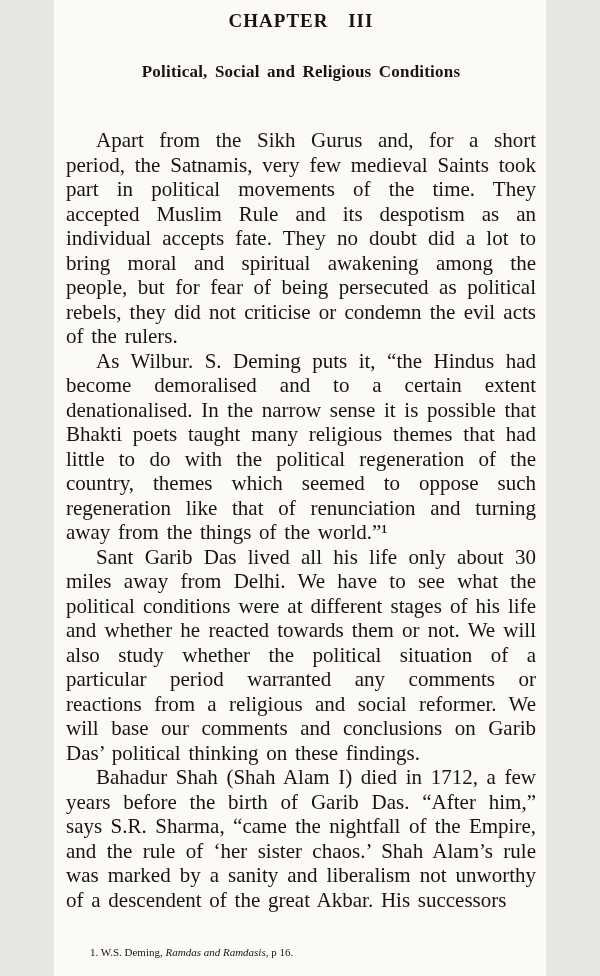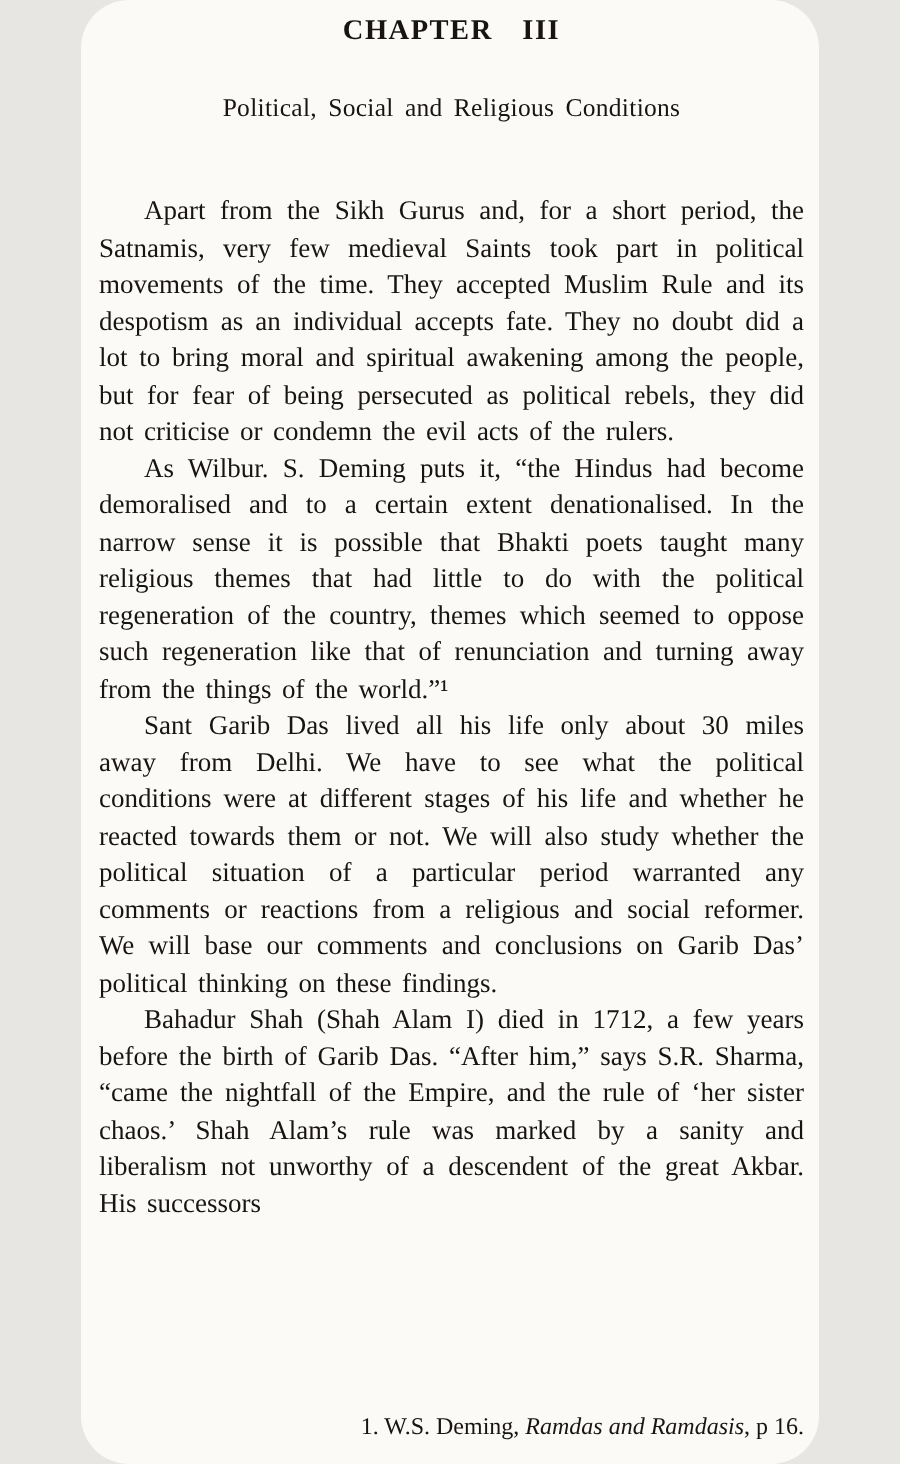--- a/index.html
+++ b/index.html
@@ -12,55 +12,53 @@
     height: 976px;
     margin: 0 auto;
     background: #fbfaf7;
     color: #171411;
     font-family: "Liberation Serif", "DejaVu Serif", serif;
     box-sizing: border-box;
     padding: 10px 10px 14px 12px;
     display: flex;
     flex-direction: column;
     overflow: hidden;
-    border-radius: 32px;
   }
   .chapter-title {
     margin: 0;
     text-align: center;
     font-size: 19px;
     font-weight: bold;
     letter-spacing: 1px;
     word-spacing: 14px;
   }
   .section-title {
     margin: 30px 0 0 0;
     text-align: center;
     font-size: 17px;
-    font-weight: normal;
+    font-weight: bold;
     letter-spacing: 0.2px;
     word-spacing: 3px;
   }
   .body-text {
     margin-top: 46px;
   }
   .body-text p {
     margin: 0;
-    font-size: 18px;
+    font-size: 21px;
     line-height: 24.5px;
     text-align: justify;
     text-indent: 30px;
     word-spacing: 2.5px;
   }
   .footnote {
     margin-top: auto;
     padding-left: 24px;
-    font-size: 16px;
+    font-size: 11px;
     line-height: 20px;
-    text-align: right;
   }
   .footnote .fn-title {
     font-style: italic;
   }
 </style>
 </head>
 <body>
 
 <div class="page">
 

